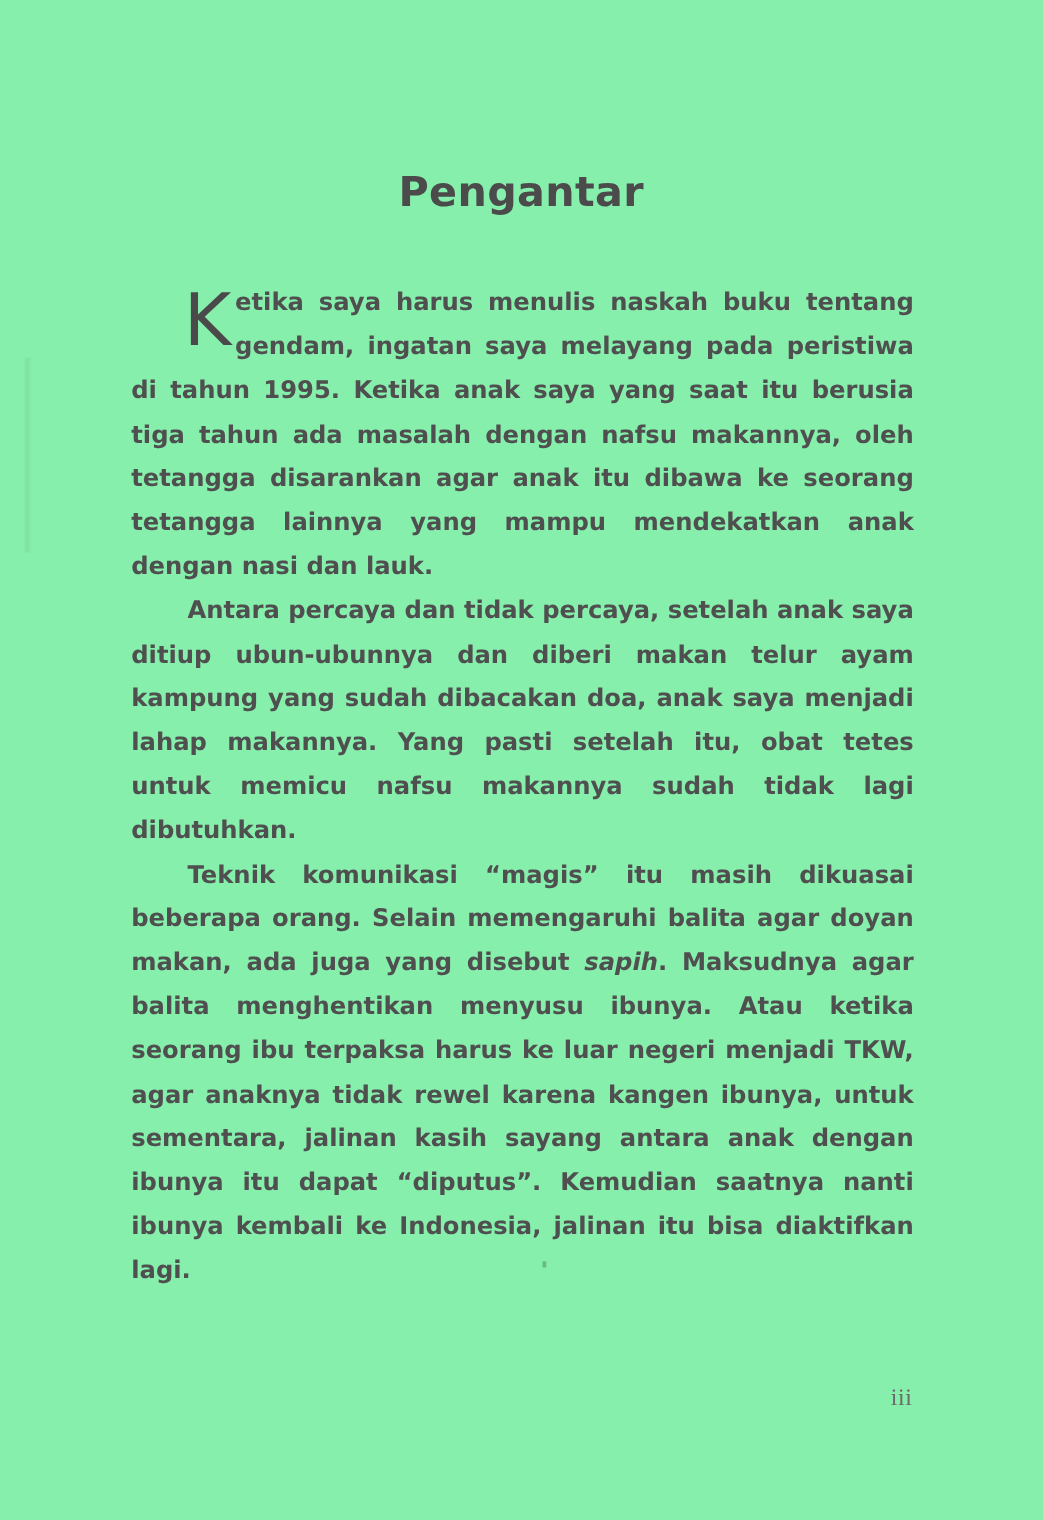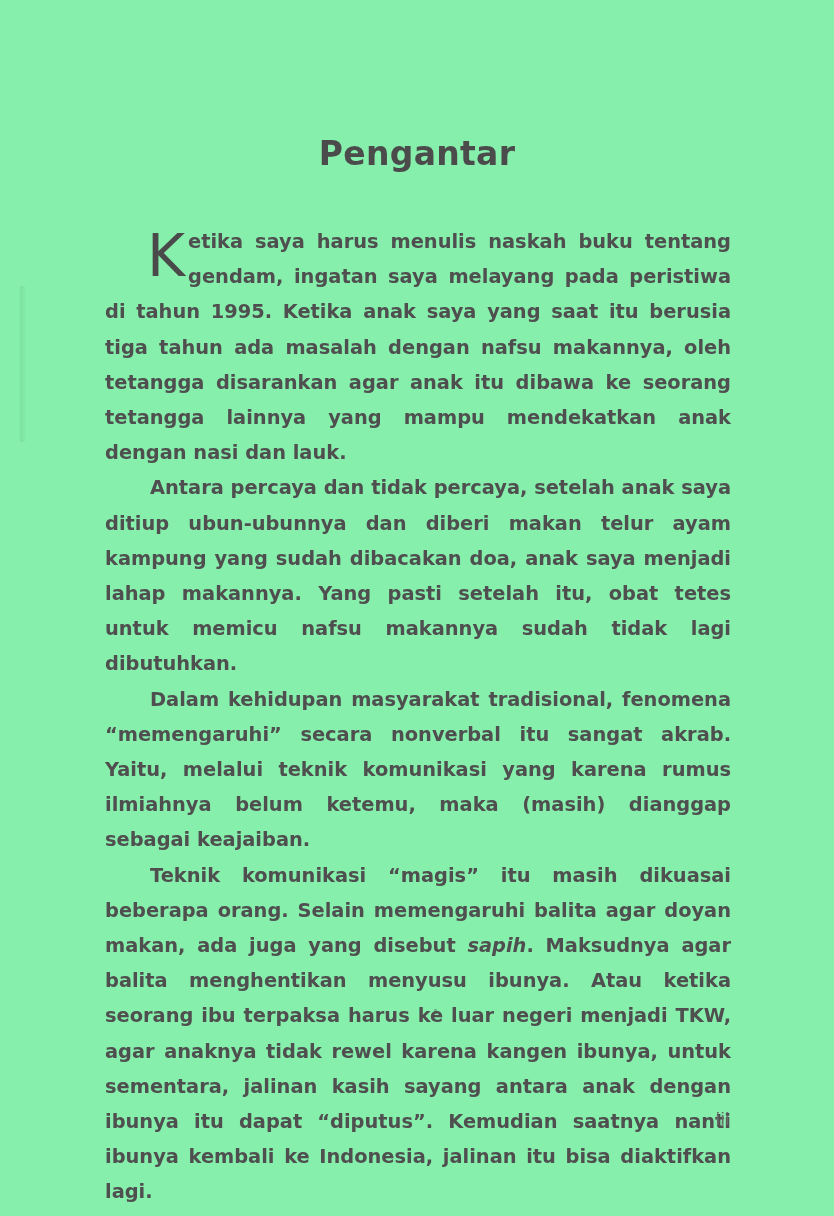--- a/index.html
+++ b/index.html
@@ -98,40 +98,39 @@
 
   .italic-term { font-style: italic; }
 
   .page-number {
     position: absolute;
     right: 104px;
     top: 1108px;
     font-size: 19px;
     color: #6a6a6a;
     letter-spacing: 0.5px;
-    font-family: Liberation Sans, sans-serif;
+    font-family: Liberation Serif, serif;
   }
 </style>
 </head>
 <body>
 
 <div class="page">
 
   <div class="scan-streak"></div>
   <div class="scan-speck"></div>
 
   <h1 class="page-title">Pengantar</h1>
 
   <div class="body-col">
 
     <p class="para dropcap-para">Ketika saya harus menulis naskah buku tentang gendam, ingatan saya melayang pada peristiwa di tahun 1995. Ketika anak saya yang saat itu berusia tiga tahun ada masalah dengan nafsu makannya, oleh tetangga disarankan agar anak itu dibawa ke seorang tetangga lainnya yang mampu mendekatkan anak dengan nasi dan lauk.</p>
 
     <p class="para">Antara percaya dan tidak percaya, setelah anak saya ditiup ubun-ubunnya dan diberi makan telur ayam kampung yang sudah dibacakan doa, anak saya menjadi lahap makannya. Yang pasti setelah itu, obat tetes untuk memicu nafsu makannya sudah tidak lagi dibutuhkan.</p>
 
-    <p class="para">Dalam kehidupan masyarakat tradisional, fenomena “memengaruhi” secara nonverbal itu sangat akrab. Yaitu, melalui teknik komunikasi yang karena rumus ilmiahnya belum ketemu, maka (masih) dianggap sebagai keajaiban.</p>
 
     <p class="para">
       <span>Teknik komunikasi “magis” itu masih dikuasai beberapa orang. Selain memengaruhi balita agar doyan makan, ada juga yang disebut </span><span class="italic-term">sapih</span><span>. Maksudnya agar balita menghentikan menyusu ibunya. Atau ketika seorang ibu terpaksa harus ke luar negeri menjadi TKW, agar anaknya tidak rewel karena kangen ibunya, untuk sementara, jalinan kasih sayang antara anak dengan ibunya itu dapat “diputus”. Kemudian saatnya nanti ibunya kembali ke Indonesia, jalinan itu bisa diaktifkan lagi.</span>
     </p>
 
 
   </div>
 
   <div class="page-number">iii</div>
 

